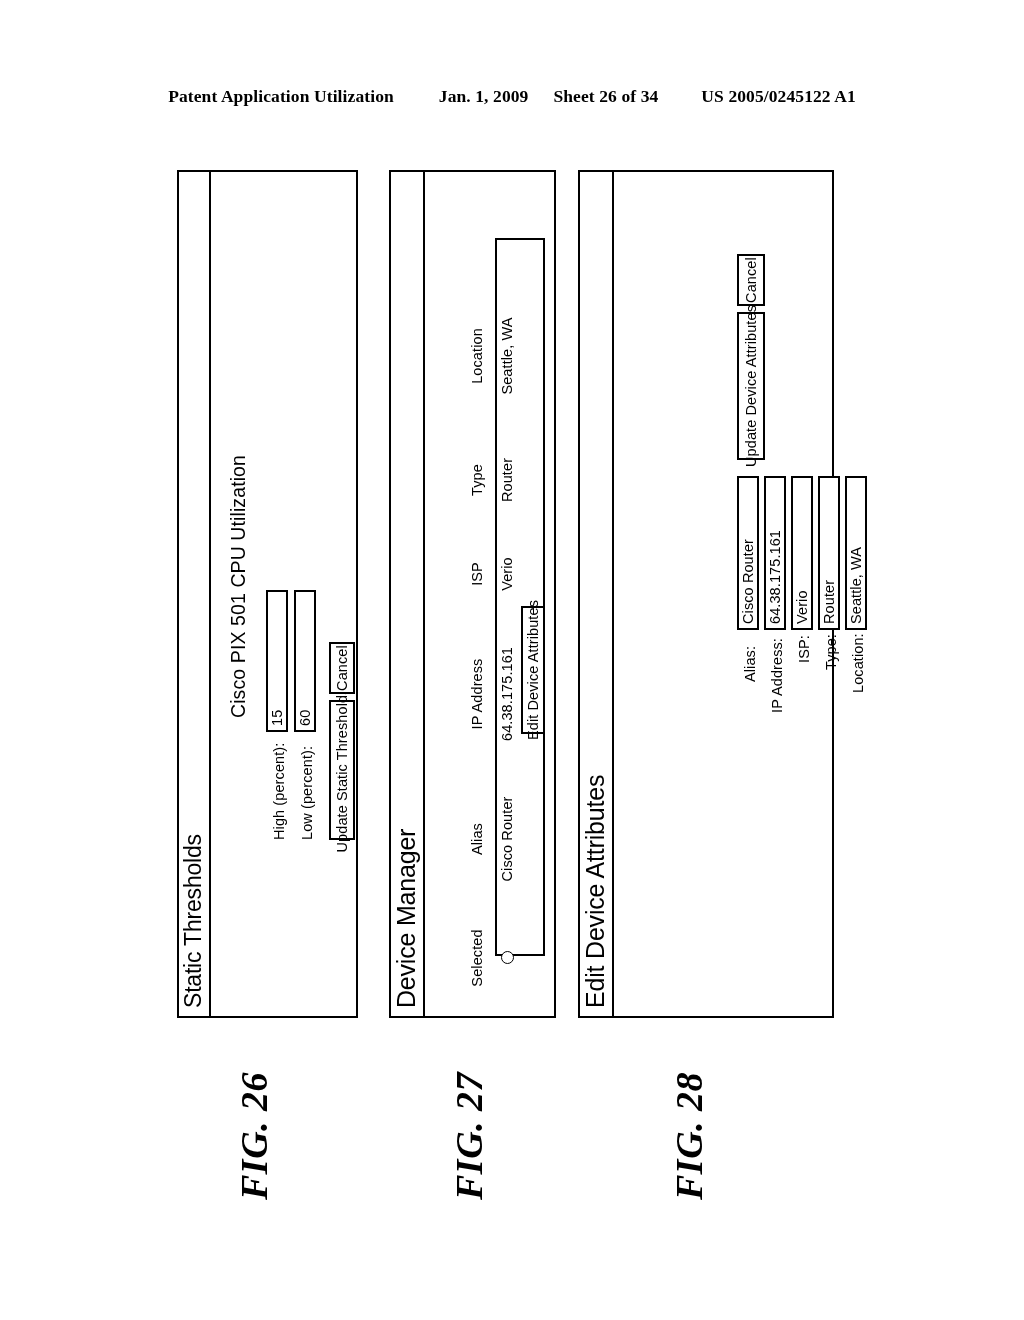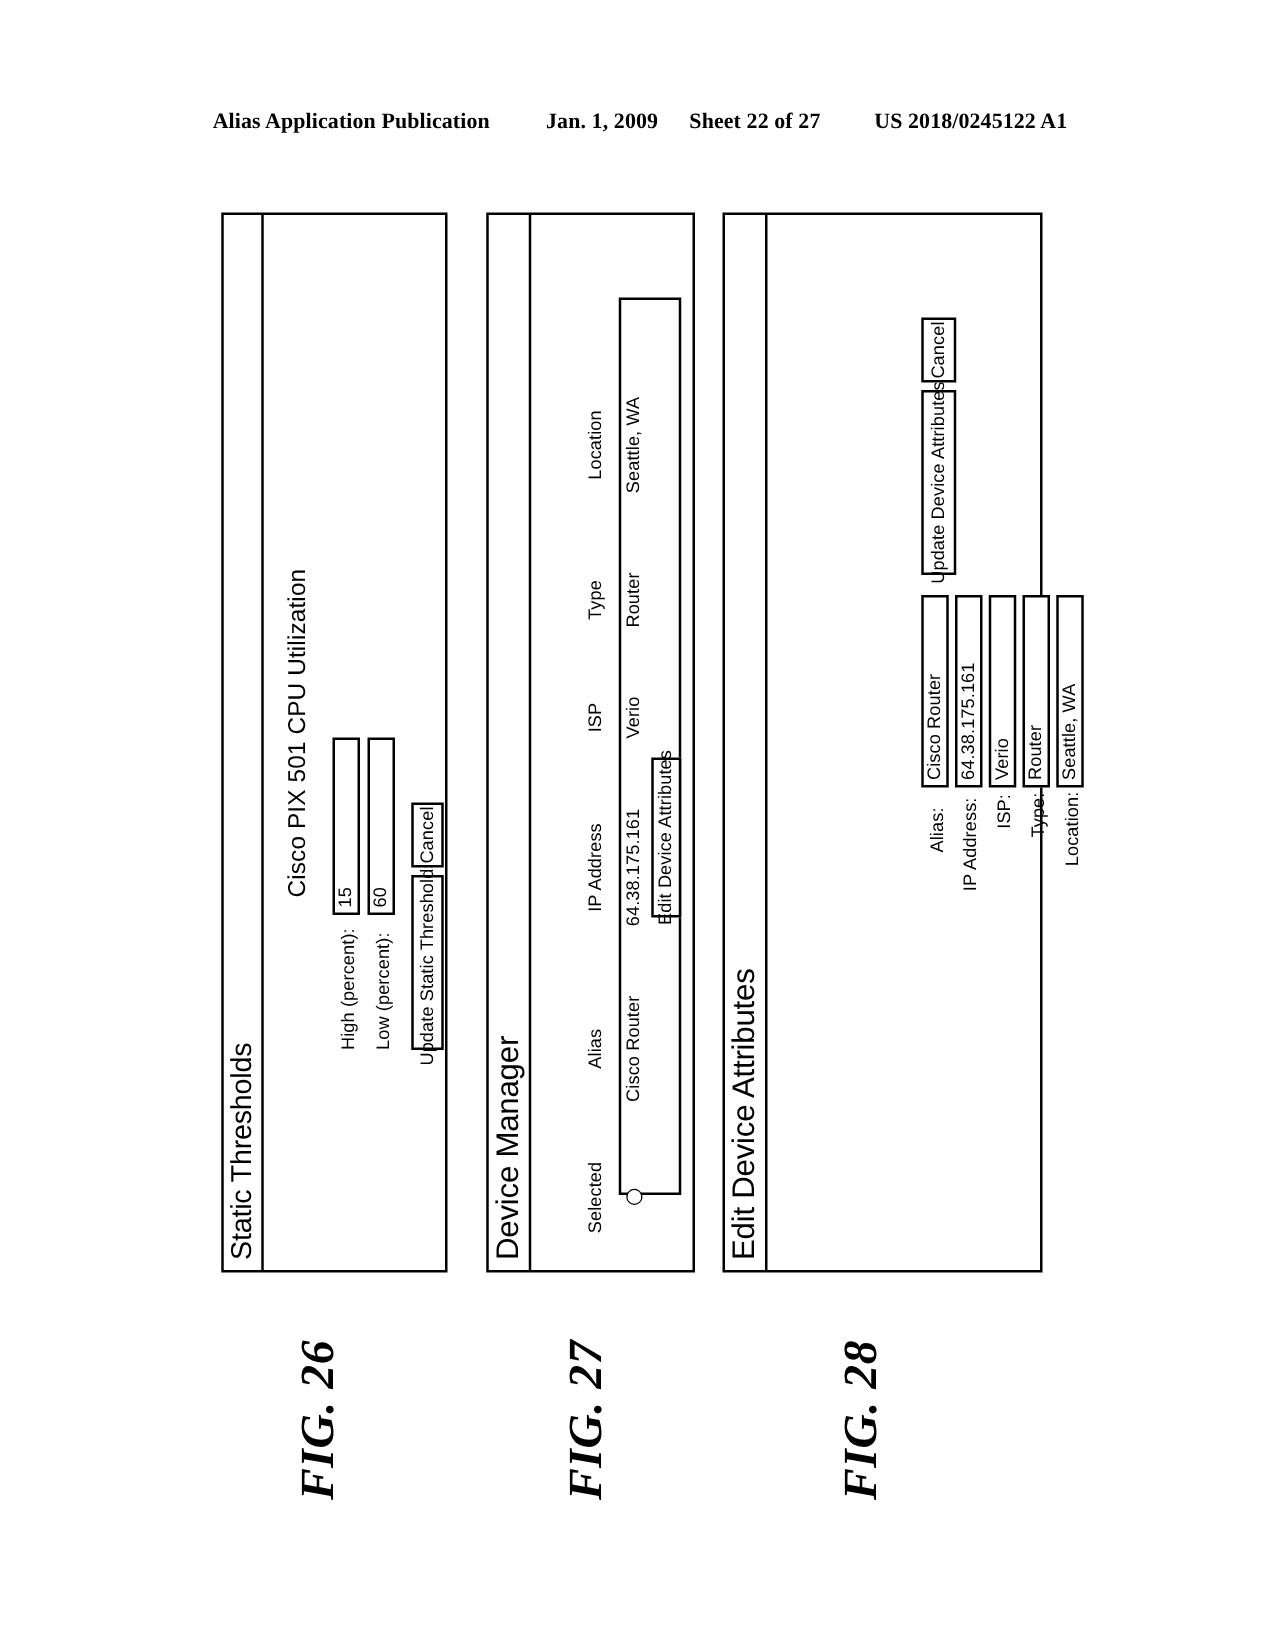--- a/index.html
+++ b/index.html
@@ -140,27 +140,27 @@
   .list-frame {
     box-sizing: border-box;
     border: 2px solid #000;
     background: transparent;
   }
 </style>
 </head>
 <body>
 
 <div class="page-header">
-  <span>Alias Application Publication</span>
+  <span>Patent Application Utilization</span>
   <span class="hdr-gap-a"></span>
   <span>Jan. 1, 2009</span>
   <span class="hdr-gap-b"></span>
-  <span>Sheet 22 of 27</span>
+  <span>Sheet 26 of 34</span>
   <span class="hdr-gap-c"></span>
-  <span>US 2018/0245122 A1</span>
+  <span>US 2005/0245122 A1</span>
 </div>
 
 <div class="panel-rot" style="left:177px; top:1018px; width:848px; height:181px;">
   <div class="window" style="width:848px; height:181px;">
 
     <div class="titlebar" style="height:32px;">
       <span class="title-text">Static Thresholds</span>
     </div>
 
     <div class="client">

